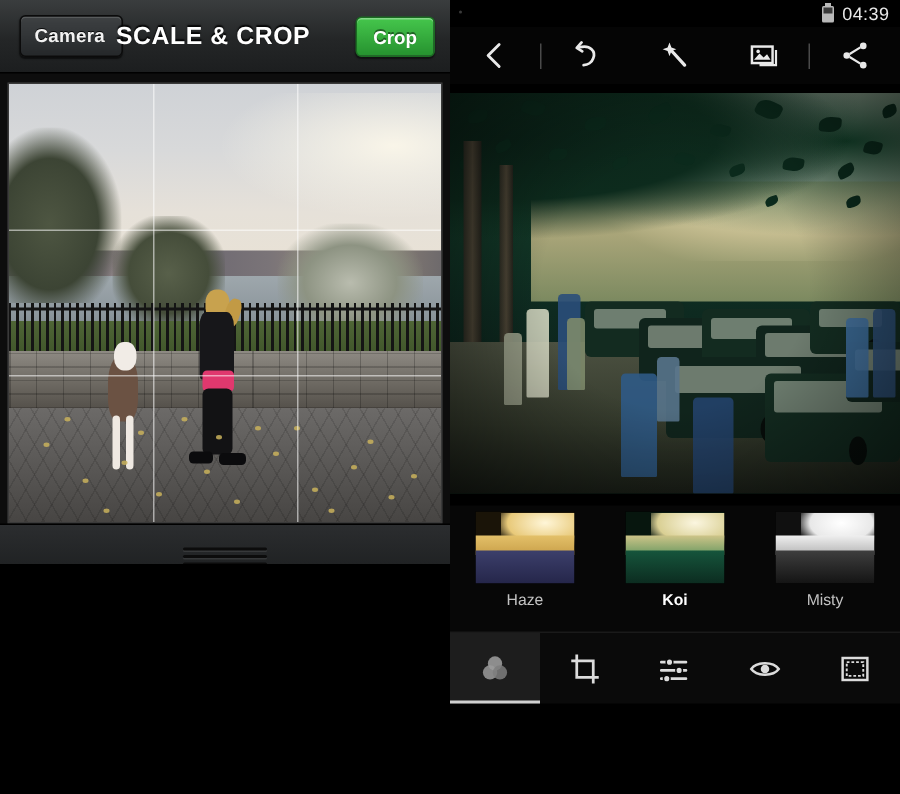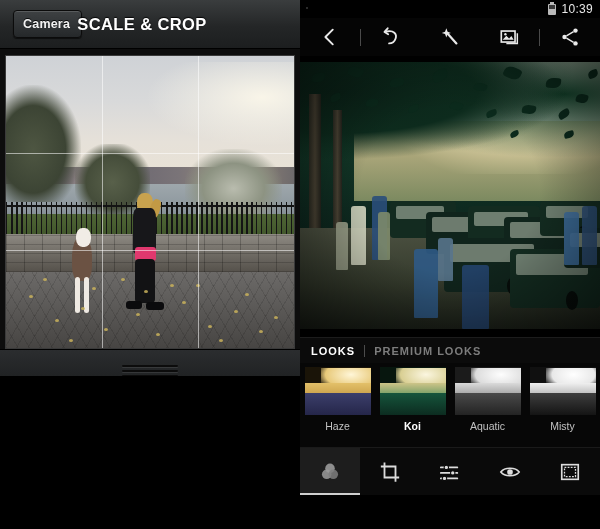--- a/index.html
+++ b/index.html
@@ -227,20 +227,23 @@
 
 <div class="app">
 
   <div class="left">
 
     <div class="l-header">
       <div class="back-btn">
         <span class="back-label">Camera</span>
       </div>
       <div class="l-title">SCALE &amp; CROP</div>
+      <div class="crop-btn">
+        <span>Crop</span>
+      </div>
     </div>
 
     <div class="crop-wrap">
       <div class="photo">
         <div class="sky"></div>
         <div class="skyline"></div>
         <div class="water"></div>
         <div class="treeL"></div>
         <div class="treeM"></div>
         <div class="treeR"></div>
@@ -481,21 +484,21 @@
         </div>
       </div>
     </div>
   </div>
 
   <div class="right">
 
     <div class="statusbar">
       <span class="dot-left"></span>
       <span class="batt"></span>
-      <span class="clock">10:39</span>
+      <span class="clock">04:39</span>
     </div>
 
     <div class="r-toolbar">
       <div class="tb-item">
         <svg class="ico" viewBox="0 0 24 24">
           <path d="M15 4 L7 12 L15 20" fill="none" stroke="#e9e9e9" stroke-width="2.1" stroke-linecap="round" stroke-linejoin="round"></path>
         </svg>
       </div>
       <div class="tb-sep"></div>
       <div class="tb-item">
@@ -590,25 +593,20 @@
             <div class="rp-person" style="left: 54%; top: 76%; width: 9%; height: 24%; background: rgb(36, 66, 107); opacity: 0.9;"></div>
             <div class="rp-person" style="left: 88%; top: 56%; width: 5%; height: 20%; background: rgb(61, 107, 154); opacity: 0.9;"></div>
             <div class="rp-person" style="left: 94%; top: 54%; width: 5%; height: 22%; background: rgb(44, 77, 114); opacity: 0.9;"></div>
             <div class="rp-person" style="left: 12%; top: 60%; width: 4%; height: 18%; background: rgb(154, 160, 137); opacity: 0.9;"></div>
             <div class="rp-person" style="left: 46%; top: 66%; width: 5%; height: 16%; background: rgb(88, 116, 140); opacity: 0.9;"></div>
           </div>
         <div class="rp-vig"></div>
       </div>
     </div>
 
-    <div class="looks-tabs">
-      <div class="lt active">LOOKS</div>
-      <div class="lt-sep"></div>
-      <div class="lt idle">PREMIUM LOOKS</div>
-    </div>
 
     <div class="filters">
       <div class="filt">
         <div class="filt-img">
           <div class="fi-can" style="background:#1a1408"></div>
           <div class="fi-sky" style="background:radial-gradient(ellipse at 60% 30%,#fff6d8,#e8c979 60%,rgba(232,201,121,0) 85%)"></div>
           <div class="fi-mid" style="background:linear-gradient(#e3c069,#c9a049)"></div>
           <div class="fi-bot" style="background:linear-gradient(#3c3f6b,#25264a)"></div>
         </div>
         <div class="filt-name off">Haze</div>
@@ -617,29 +615,20 @@
         <div class="filt-img">
           <div class="fi-can" style="background:#07160e"></div>
           <div class="fi-sky" style="background:radial-gradient(ellipse at 60% 30%,#fbf6e0,#d9cf93 60%,rgba(217,207,147,0) 85%)"></div>
           <div class="fi-mid" style="background:linear-gradient(#cdc488,#6d9a62)"></div>
           <div class="fi-bot" style="background:linear-gradient(#16553c,#0c2c20)"></div>
         </div>
         <div class="filt-name on">Koi</div>
       </div>
       <div class="filt">
         <div class="filt-img">
-          <div class="fi-can" style="background:#1b1b1b"></div>
-          <div class="fi-sky" style="background:radial-gradient(ellipse at 60% 30%,#fdfdfd,#dcdcdc 60%,rgba(220,220,220,0) 85%)"></div>
-          <div class="fi-mid" style="background:linear-gradient(#dadada,#9e9e9e)"></div>
-          <div class="fi-bot" style="background:linear-gradient(#4a4a4a,#232323)"></div>
-        </div>
-        <div class="filt-name off">Aquatic</div>
-      </div>
-      <div class="filt">
-        <div class="filt-img">
           <div class="fi-can" style="background:#101010"></div>
           <div class="fi-sky" style="background:radial-gradient(ellipse at 55% 30%,#ffffff,#e8e8e8 55%,rgba(232,232,232,0) 82%)"></div>
           <div class="fi-mid" style="background:linear-gradient(#efefef,#b5b5b5)"></div>
           <div class="fi-bot" style="background:linear-gradient(#3e3e3e,#141414)"></div>
         </div>
         <div class="filt-name off">Misty</div>
       </div>
     </div>
 
     <div class="bottombar">

